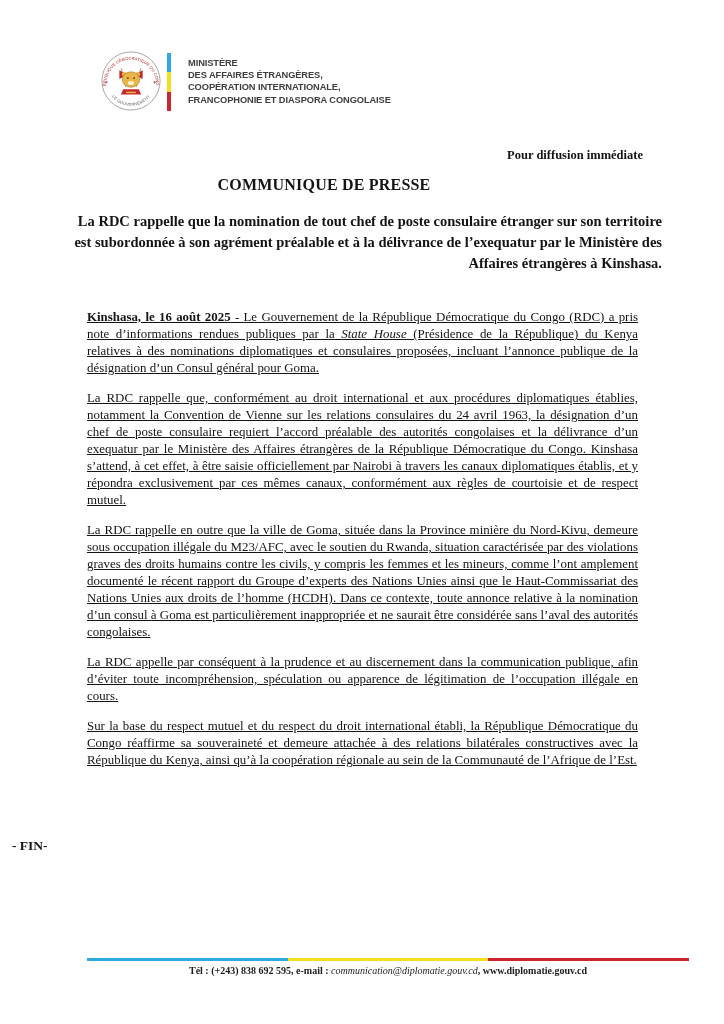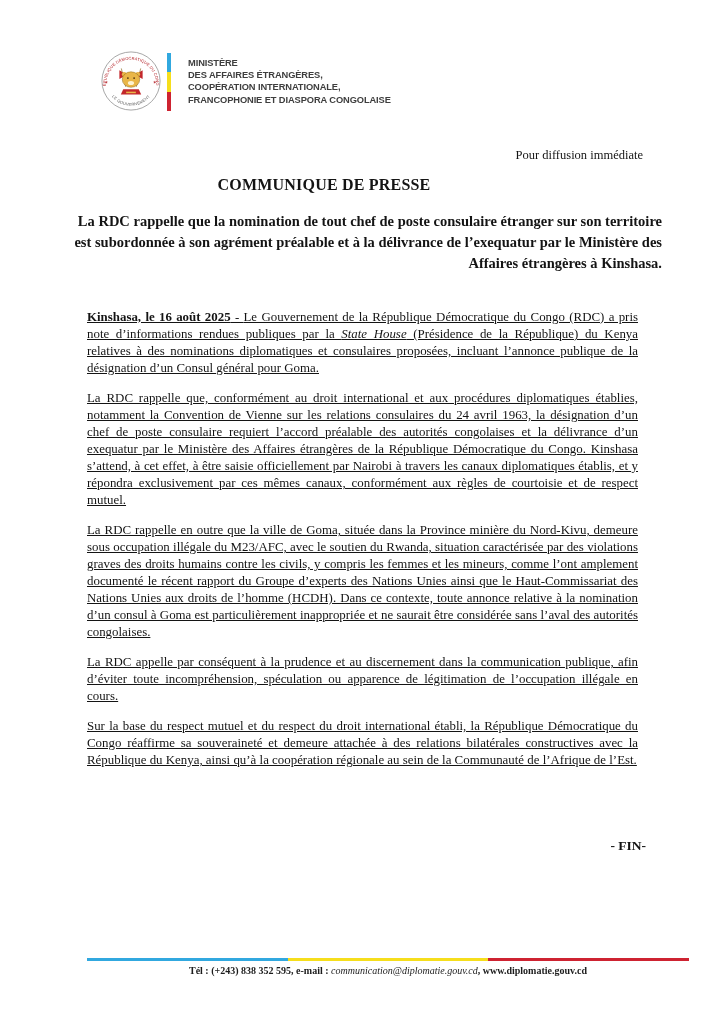--- a/index.html
+++ b/index.html
@@ -15,39 +15,39 @@
   .stripe-yellow{background:#F6DE1C;}
   .stripe-red{background:#CE2331;}
   .ministry{
     position:absolute;left:188px;top:57px;
     font-family:"Liberation Sans", sans-serif;font-weight:bold;
     font-size:9.3px;line-height:12.2px;color:#3E3E3E;letter-spacing:-0.1px;
   }
   
   .notice{
     position:absolute;top:148px;right:81px;
-    font-weight:normal;font-size:12.5px;
+    font-weight:bold;font-size:12.5px;
   }
   .doc-title{
     position:absolute;top:176px;left:0;width:648px;text-align:center;
     font-weight:bold;font-size:16px;letter-spacing:0.2px;
   }
   .headline{
     position:absolute;top:211px;left:62px;width:600px;text-align:right;
     font-weight:bold;font-size:14.5px;line-height:21px;
   }
   .body-copy{
     position:absolute;top:309px;left:87px;width:551px;
     font-size:12.9px;line-height:17px;text-align:justify;
   }
   .body-copy p{margin:0 0 13px 0;text-decoration:underline;}
   .dateline{font-weight:bold;}
   .it{font-style:italic;}
   .end-marker{
-    position:absolute;top:838px;left:6px;width:640px;text-align:right;
+    position:absolute;top:838px;left:12px;width:640px;text-align:left;
     font-weight:bold;font-size:13.5px;
   }
   
   .footer-rule{
     position:absolute;top:958px;left:87px;width:602px;height:3px;display:flex;
   }
   .footer-rule span{flex:1;}
   .footer-text{
     position:absolute;top:964px;left:87px;width:602px;text-align:center;
     font-size:10px;line-height:13.5px;font-weight:bold;color:#1c1c1c;
@@ -117,16 +117,16 @@
   </div>
 
   <div class="end-marker">- FIN-</div>
 
   <div class="footer-rule">
     <span class="stripe-blue"></span>
     <span class="stripe-yellow"></span>
     <span class="stripe-red"></span>
   </div>
   <div class="footer-text">
-    <div><span>Tél : (+243) 838 352 595, e-mail : </span><span class="it">communication@diplomatie.gouv.cd</span><span>, www.diplomatie.gouv.cd</span></div>
+    <div><span>Tél : (+243) 838 692 595, e-mail : </span><span class="it">communication@diplomatie.gouv.cd</span><span>, www.diplomatie.gouv.cd</span></div>
   </div>
 
 </div>
 
 </body></html>

